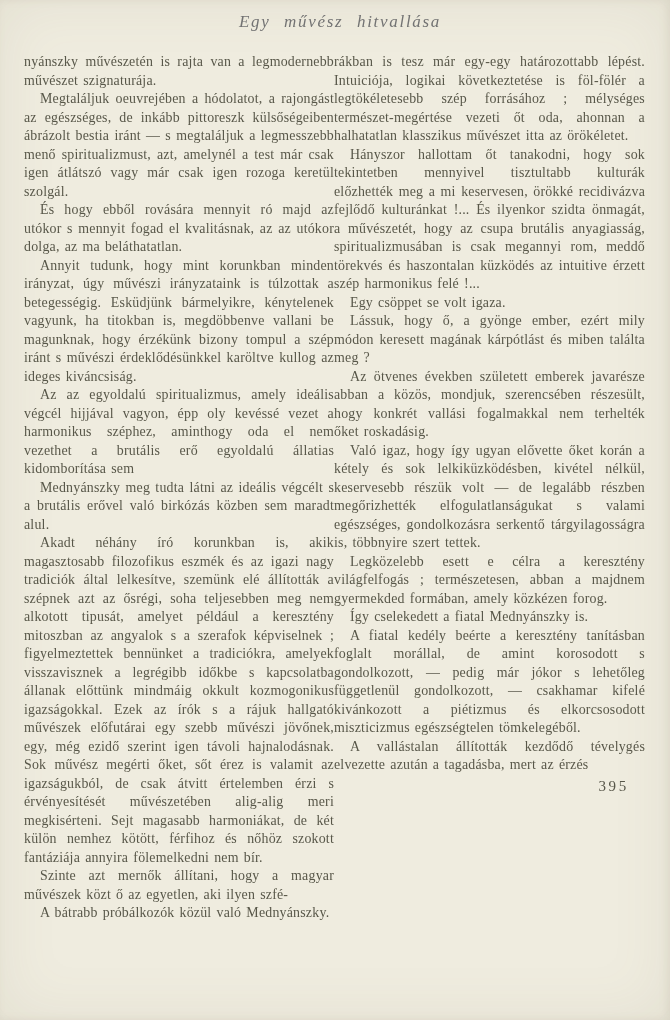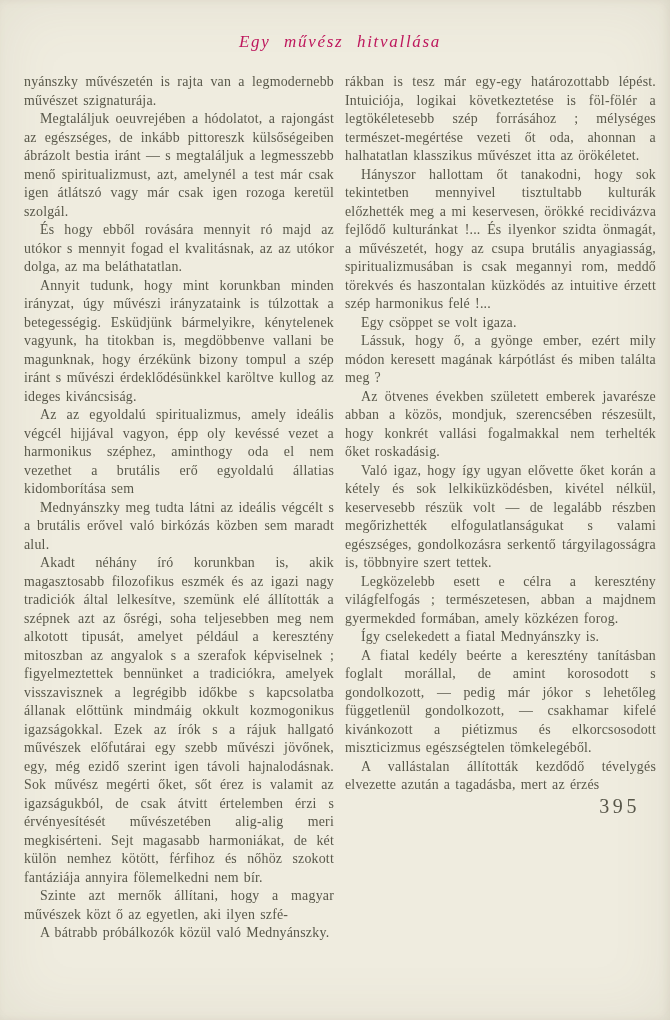--- a/index.html
+++ b/index.html
@@ -22,27 +22,26 @@
     box-sizing: border-box;
     padding: 12px 14px 0 24px;
     color: #57564b;
   }
   .header {
     text-align: center;
     font-style: italic;
     font-size: 17px;
     letter-spacing: 0.10em;
     word-spacing: 0.45em;
-    color: #be185d;
-    margin-top: 20px;
+    color: #737373;
+    margin-top: 0;
     margin-bottom: 0;
   }
   .columns {
     display: flex;
-    gap: 11px;
     margin-top: 21px;
   }
   .col {
     width: 310px;
     font-size: 13.9px;
     line-height: 18.5px;
     text-align: justify;
     letter-spacing: 0.015em;
     word-spacing: 0.10em;
     color: #585749;
@@ -52,21 +51,21 @@
     margin: 0;
     text-indent: 16px;
   }
   .col p.no-indent {
     text-indent: 0;
   }
   .page-number {
     text-align: right;
     padding-right: 16px;
     margin-top: 2px;
-    font-size: 20px;
+    font-size: 15px;
     letter-spacing: 0.18em;
     color: #575649;
   }
 </style>
 </head>
 <body>
 
 <div class="page">
   <div class="header">Egy művész hitvallása</div>
 

